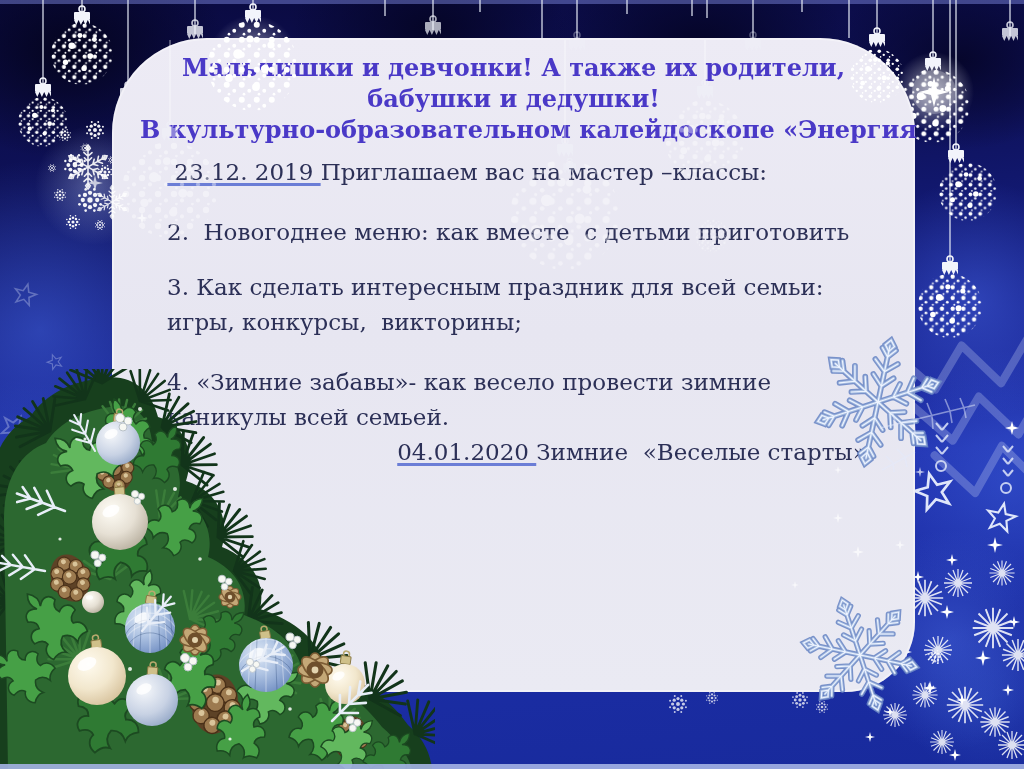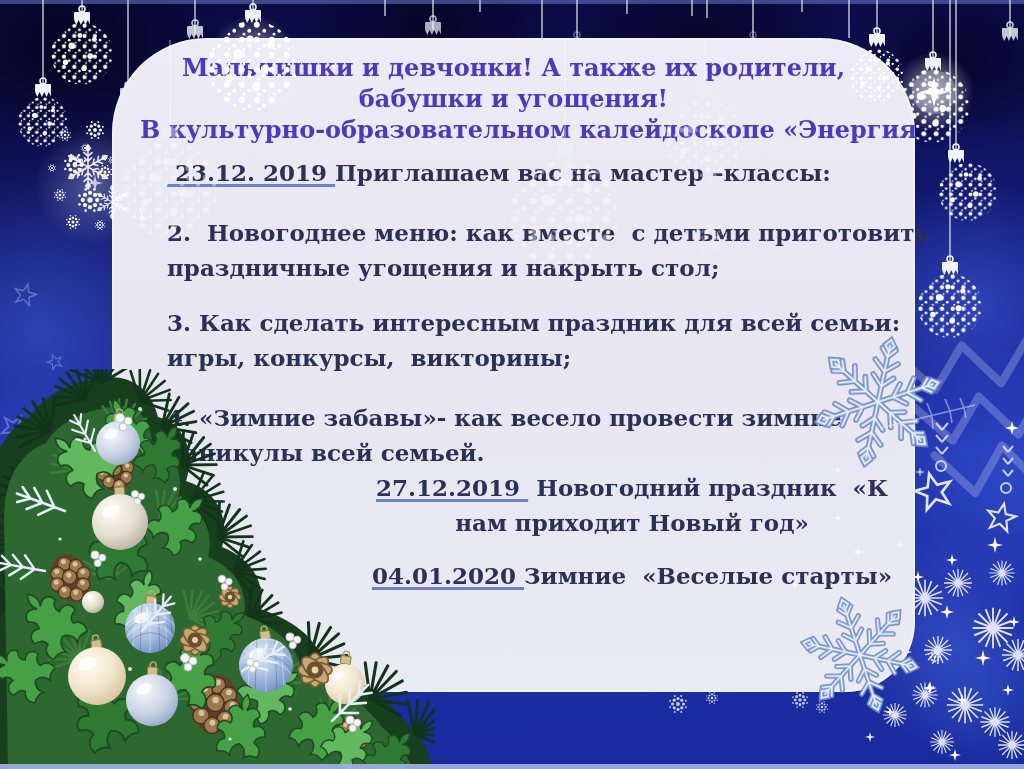--- a/index.html
+++ b/index.html
@@ -38,21 +38,21 @@
   }
   .title{
     margin:14px 28px 0;text-align:center;
     color:var(--title-text,#4a39c7);
     font-weight:bold;font-size:24px;line-height:31px;
   }
   .title .tline{display:block;white-space:pre;}
   .schedule{
     margin:10px 0 18px 55px;width:715px;
     color:var(--body-text,#2c3057);
-    font-weight:bold;font-size:23px;line-height:35px;
+    font-weight:normal;font-size:23px;line-height:35px;
   }
   .schedule .line{display:block;white-space:pre;}
   .u{
     text-decoration:underline;
     text-decoration-color:var(--underline,#6b7dd6);
     text-decoration-thickness:2.5px;
     text-underline-offset:3px;
   }
   .p-intro{margin:0 0 25px 0;}
   .p-i1{margin:0 0 25px 0;}
@@ -240,42 +240,37 @@
         <use href="#rs" transform="translate(678,704) scale(0.9)"></use>
         <use href="#rs" transform="translate(712,698) scale(0.6)"></use>
         <use href="#rs" transform="translate(935,657) scale(0.7)"></use>
       </g>
     </g>
   </svg>
 
   <div class="card">
     <div class="title">
       <span class="tline">Мальчишки и девчонки! А также их родители,</span>
-      <span class="tline">бабушки и угощения!</span>
+      <span class="tline">бабушки и дедушки!</span>
       <span class="tline">В культурно-образовательном калейдоскопе «Энергия</span>
     </div>
     <div class="schedule">
       <div class="p-intro">
         <span class="line"><span class="u"> 23.12. 2019 </span><span>Приглашаем вас на мастер –классы:</span></span>
       </div>
       <div class="p-i2">
         <span class="line">2.  Новогоднее меню: как вместе  с детьми приготовить</span>
-        <span class="line">праздничные угощения и накрыть стол;</span>
       </div>
       <div class="p-i3">
         <span class="line">3. Как сделать интересным праздник для всей семьи:</span>
         <span class="line">игры, конкурсы,  викторины;</span>
       </div>
       <div class="p-i4">
         <span class="line">4. «Зимние забавы»- как весело провести зимние</span>
         <span class="line">каникулы всей семьей.</span>
-      </div>
-      <div class="p-e1">
-        <span class="line"><span class="u">27.12.2019 </span><span> Новогодний праздник  «К</span></span>
-        <span class="line">нам приходит Новый год»</span>
       </div>
       <div class="p-e2">
         <span class="line"><span class="u">04.01.2020 </span><span>Зимние  «Веселые старты»</span></span>
       </div>
     </div>
   </div>
 
   <svg class="deco-front" width="1024" height="769" viewBox="0 0 1024 769">
     <defs>
       <g id="sf6">

